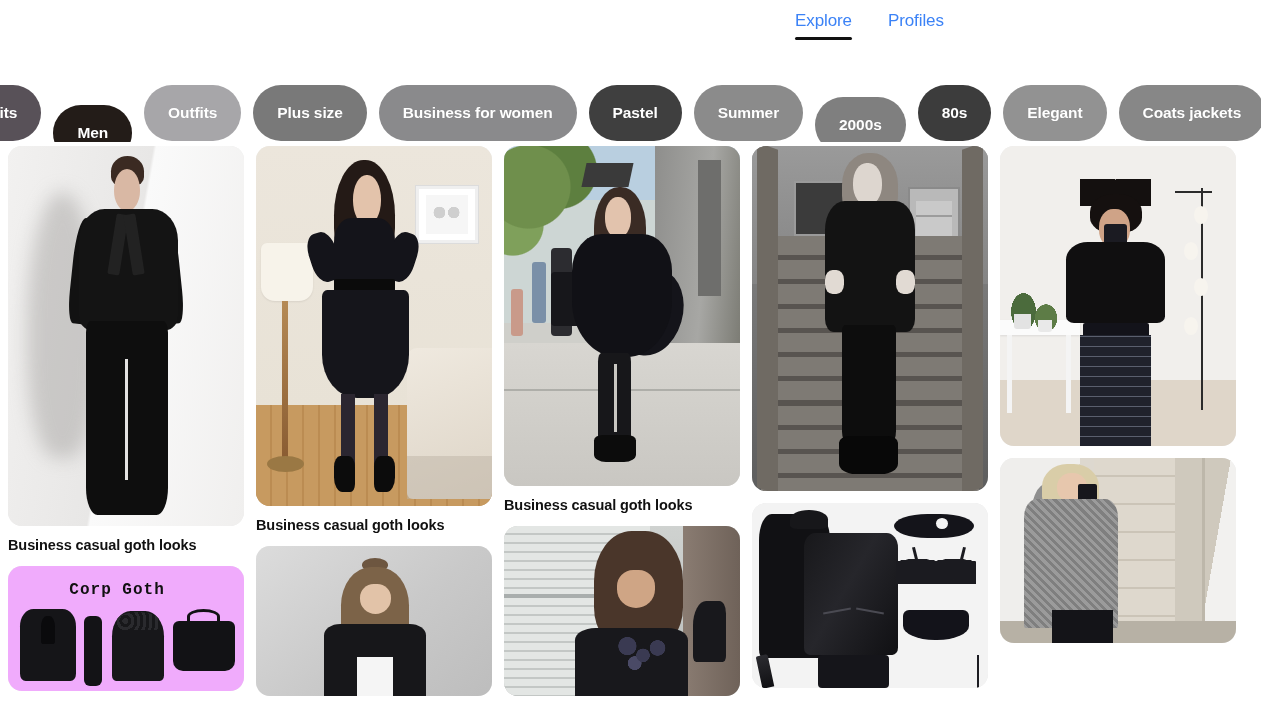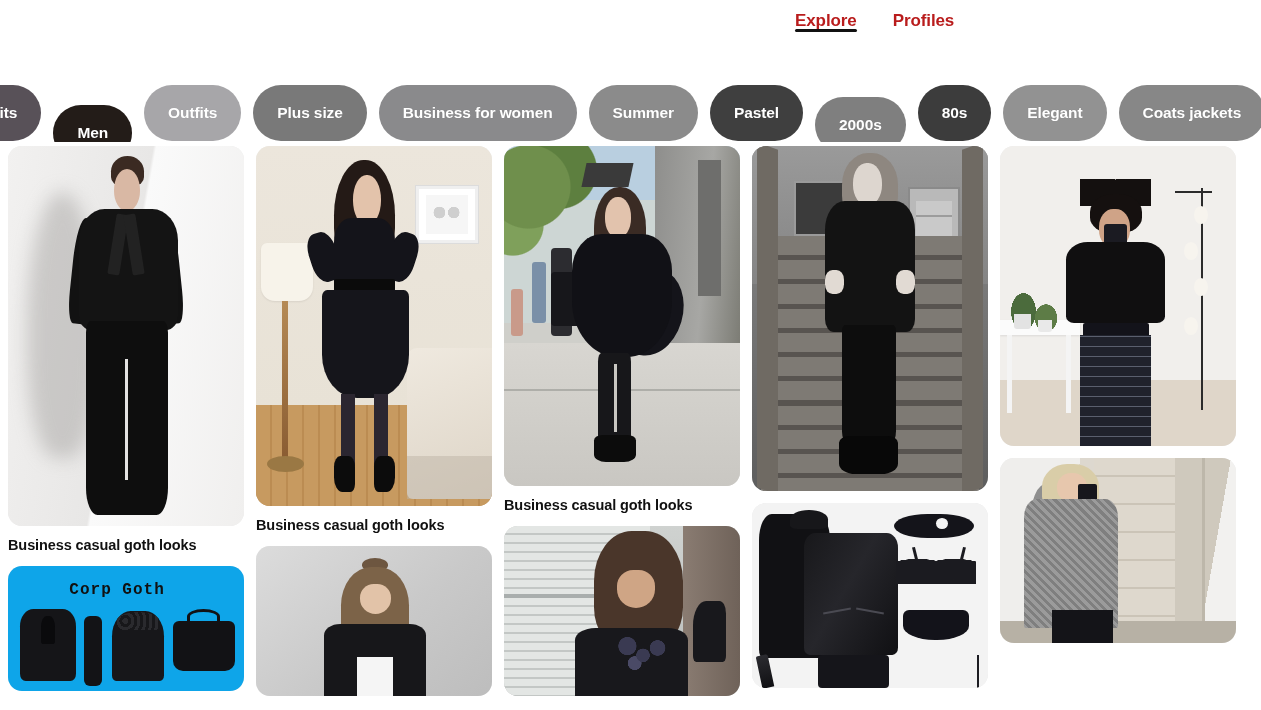--- a/index.html
+++ b/index.html
@@ -15,23 +15,23 @@
     position: absolute; top: 0; left: 0;
     width: 1261px; height: 52px;
     background: #ffffff;
     display: flex; align-items: flex-start; justify-content: flex-start;
   }
   .header-tabs {
     position: absolute; left: 795px; top: 10px;
     display: flex; gap: 36px; align-items: flex-start;
   }
   .header-tab {
-    font-size: 17px; font-weight: 700; color: #b91c1c;
+    font-size: 17px; font-weight: 400; color: #3b82f6;
     letter-spacing: -0.1px; line-height: 22px;
-    cursor: pointer;
+    padding-bottom: 8px; cursor: pointer;
     position: relative; white-space: nowrap;
   }
   .header-tab.active::after {
     content: ""; position: absolute;
     left: 0; right: 0; bottom: 0;
     height: 3px; background: #111111; border-radius: 2px;
   }
 
   
   .chip-bar {
@@ -177,21 +177,21 @@
   .p5-buns { left:34%; top:11%; width:30%; height:9%; background:radial-gradient(circle at 22% 55%, #14100f 0 42%, transparent 43%), radial-gradient(circle at 78% 55%, #14100f 0 42%, transparent 43%); }
   .p5-hair { left:38%; top:16%; width:22%; height:13%; background:#15100f; border-radius:46% 46% 40% 40%; }
   .p5-face { left:42%; top:21%; width:13%; height:13%; background:#cfa387; border-radius:46%; }
   .p5-phone { left:44%; top:26%; width:10%; height:14%; background:#1b1b22; border-radius:3px; }
   .p5-top { left:28%; top:32%; width:42%; height:27%; background:#100f10; border-radius:22% 22% 8% 8%; }
   .p5-belt { left:35%; top:59%; width:28%; height:5%; background:#13131a; border-radius:2px; }
   .p5-pants { left:34%; top:63%; width:30%; height:37%;
     background: repeating-linear-gradient(0deg,#20222c 0 9px, #5a5f6e 9px 10px), repeating-linear-gradient(90deg,#20222c 0 9px, #5a5f6e 9px 10px); }
 
   
-  .p6-bg { background:#0ea5e9;text-align:center; }
+  .p6-bg { background:#f0abfc;text-align:center; }
   .p6-title { position:absolute; left:26%; top:12%; font-family:"Liberation Mono", monospace; font-size:16px; font-weight:700; color:#111; letter-spacing:1px; }
   .p6-blouse { left:5%; top:34%; width:24%; height:58%; background:#151518; border-radius:24% 24% 10% 10%; }
   .p6-bow { left:14%; top:40%; width:6%; height:22%; background:#0a0a0c; border-radius:40% 40% 10% 10%; }
   .p6-pants { left:32%; top:40%; width:8%; height:56%; background:#131316; border-radius:6px; }
   .p6-lace { left:44%; top:36%; width:22%; height:56%; background:#17171a; border-radius:36% 36% 8% 8%; }
   .p6-lacetop { left:46%; top:37%; width:18%; height:14%; background:repeating-radial-gradient(circle at 20% 50%, #2a2a2e 0 3px, #17171a 3px 6px); border-radius:50% 50% 0 0; }
   .p6-bag { left:70%; top:44%; width:26%; height:40%; background:#121215; border-radius:6px 6px 10px 10px; }
   .p6-handle { left:76%; top:34%; width:14%; height:12%; border:3px solid #121215; border-bottom:none; border-radius:50% 50% 0 0; background:transparent; }
 
   
@@ -261,22 +261,22 @@
   </div>
 </div>
 
 <div class="chip-bar">
   <div class="chip-track">
     <div class="chip" style="background: rgb(88, 81, 88);">k outfits</div>
     <div class="chip" style="background: rgb(35, 28, 24); margin-top: 40px;">Men</div>
     <div class="chip" style="background: rgb(167, 166, 169);">Outfits</div>
     <div class="chip" style="background: rgb(121, 121, 121);">Plus size</div>
     <div class="chip" style="background: rgb(138, 138, 140);">Business for women</div>
+    <div class="chip" style="background: rgb(63, 63, 63);">Pastel</div>
     <div class="chip" style="background: rgb(139, 139, 139);">Summer</div>
-    <div class="chip" style="background: rgb(63, 63, 63);">Pastel</div>
     <div class="chip" style="background: rgb(127, 127, 127); margin-top: 24px;">2000s</div>
     <div class="chip" style="background: rgb(60, 60, 60);">80s</div>
     <div class="chip" style="background: rgb(146, 146, 146);">Elegant</div>
     <div class="chip" style="background: rgb(135, 135, 135);">Coats jackets</div>
 
   </div>
 </div>
 
 <div class="grid">
 

